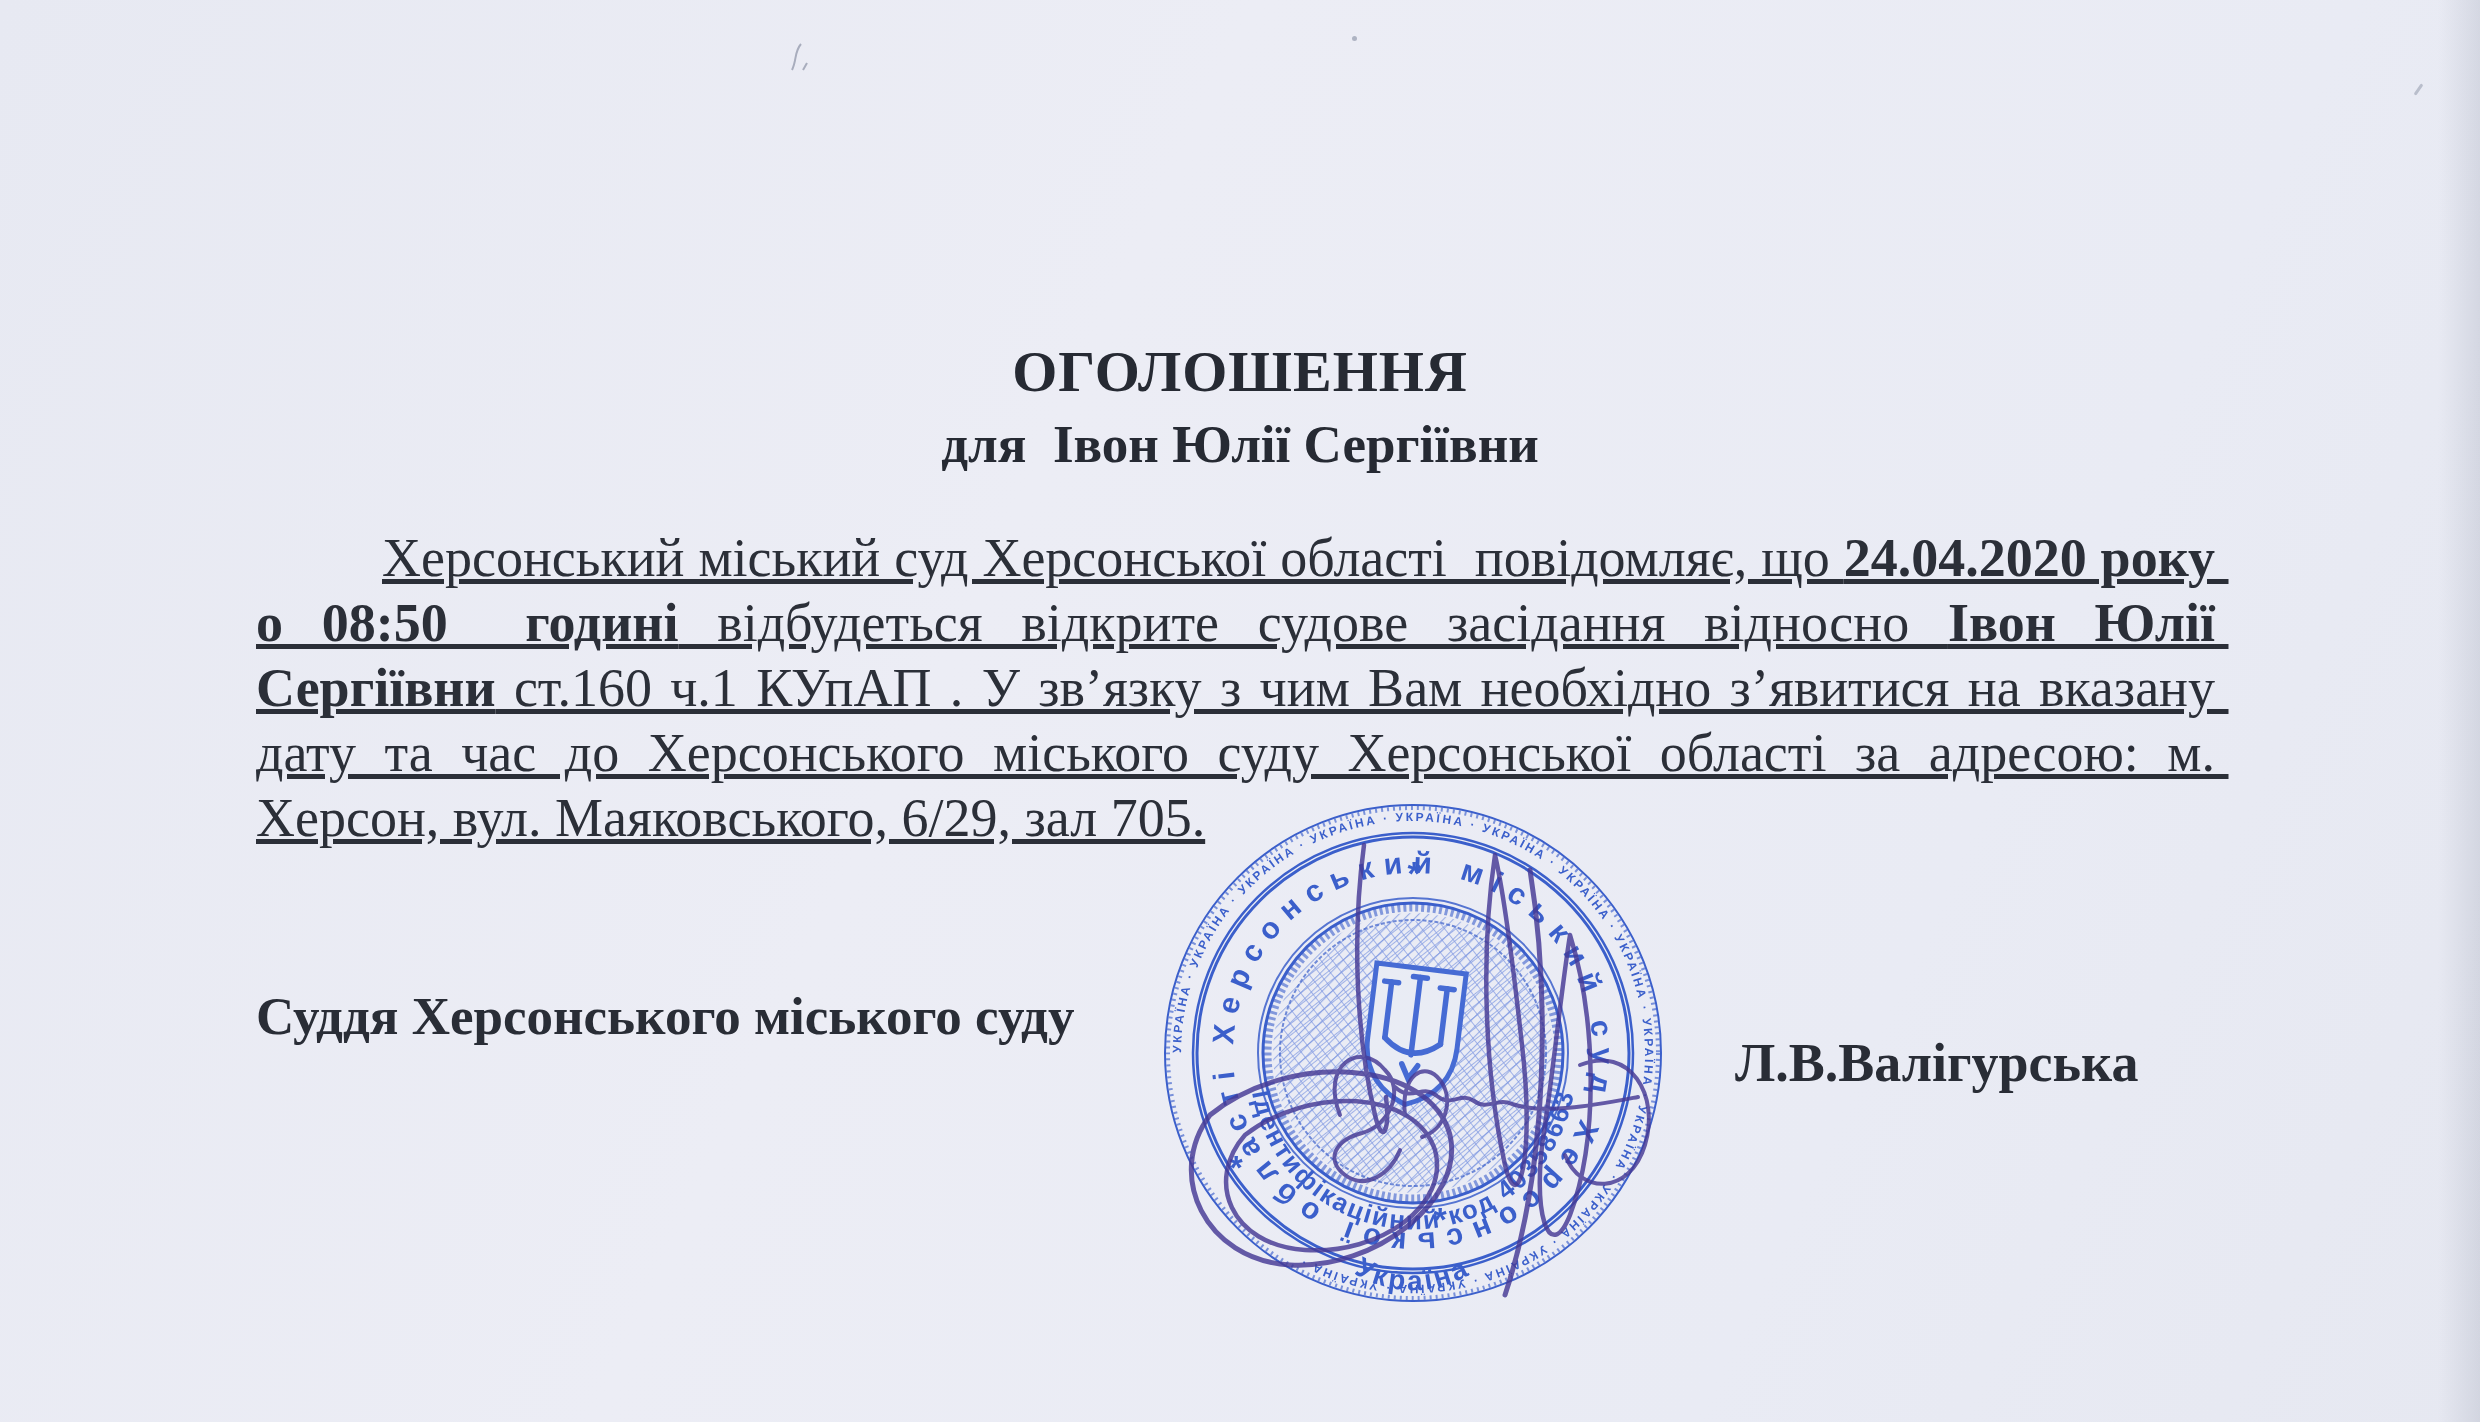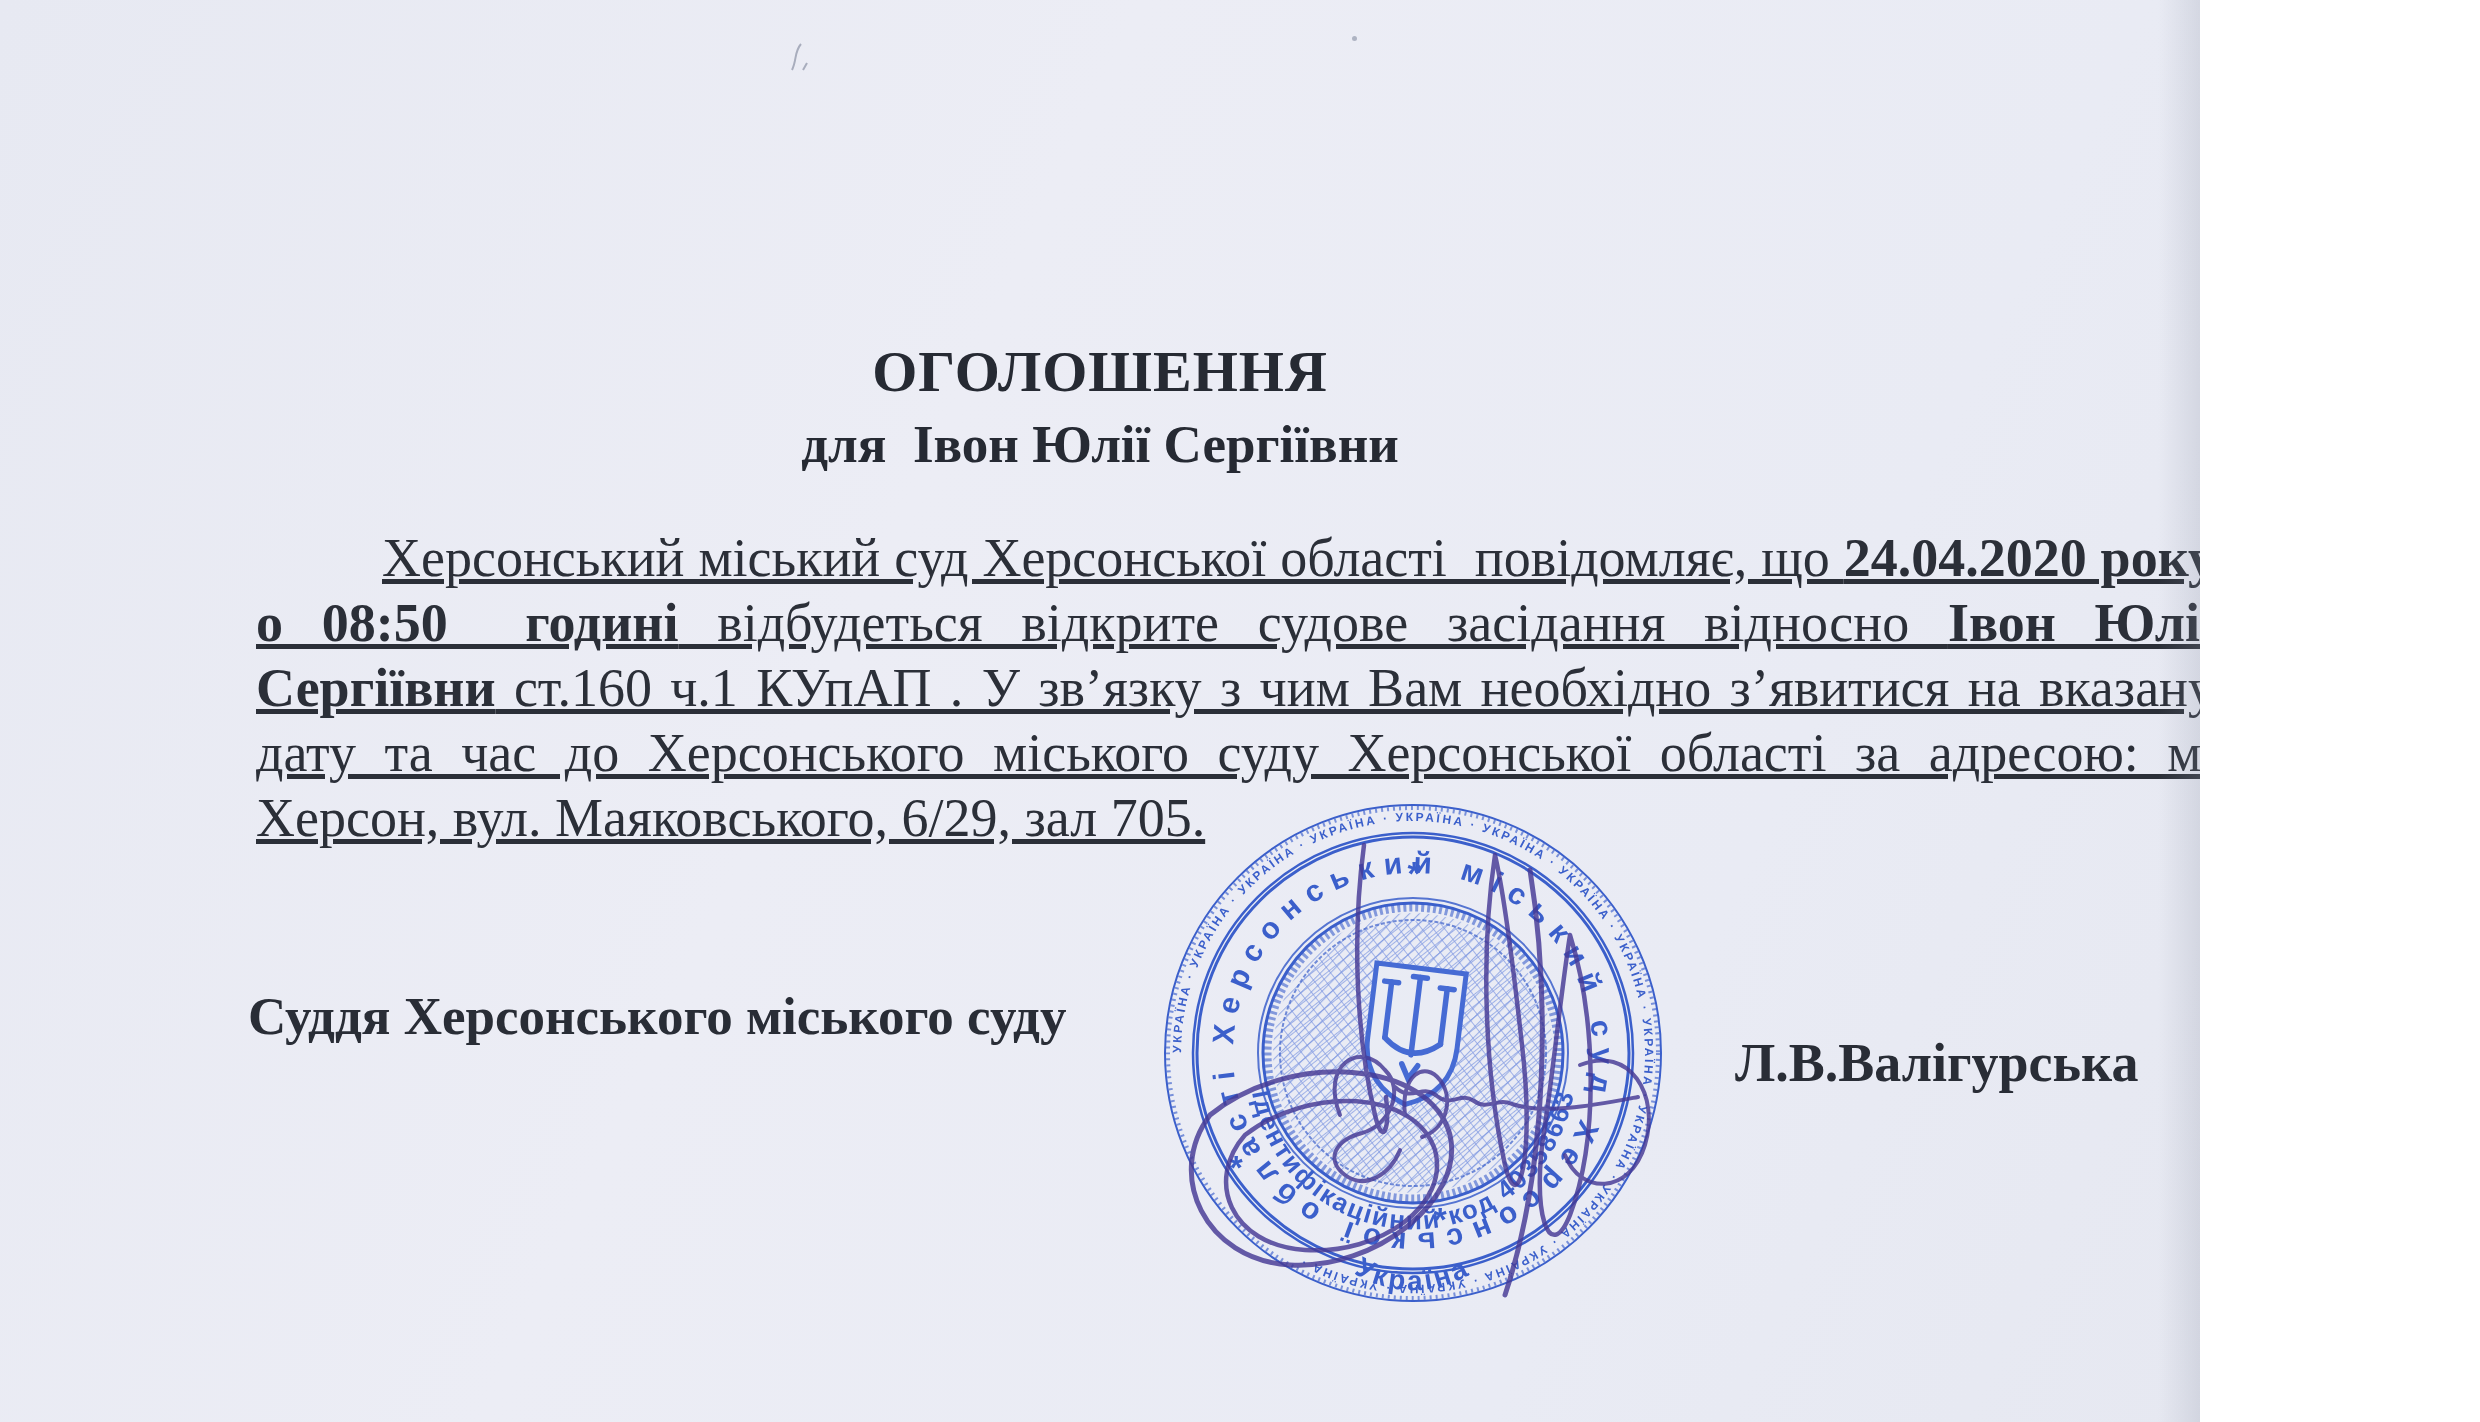--- a/index.html
+++ b/index.html
@@ -1,38 +1,38 @@
 <!DOCTYPE html>
 <html><head>
 <meta charset="utf-8">
 <style>
   html,body{margin:0;padding:0;}
   .page{
-    position:relative; width:2200px; height:1422px; overflow:hidden;
+    position:relative; width:2480px; height:1422px; overflow:hidden;
     background:linear-gradient(115deg,#e7e9f2 0%, #ecedf5 40%, #e9ebf4 75%, #e6e8f1 100%);
     font-family:"Liberation Serif", serif;
     color:#2b2f38;
   }
   .edge-shade{position:absolute; right:0; top:0; bottom:0; width:42px;
     background:linear-gradient(to right, rgba(140,146,165,0), rgba(140,146,165,.22));}
   .doc-title{
     position:absolute; left:0; right:0; top:338px; text-align:center;
     font-size:58px; font-weight:bold; letter-spacing:1px; color:#262a33;
   }
   .doc-subtitle{
     position:absolute; left:0; right:0; top:414px; text-align:center;
     font-size:53px; font-weight:bold; white-space:pre; color:#262a33;
   }
   .doc-body{
     position:absolute; left:256px; top:526px; width:1959px;
     font-size:54px; line-height:65px; text-align:justify;
     text-indent:126px; white-space:pre-wrap; margin:0; color:#2b2f38;text-decoration:underline;
   }
   .doc-body .b{font-weight:bold;}
-  .sig-line1{position:absolute; left:248px; top:986px; font-size:53px; font-weight:bold; color:#292d36;}
+  .sig-line1{position:absolute; left:256px; top:986px; font-size:53px; font-weight:bold; color:#292d36;}
   .sig-line2{position:absolute; left:256px; top:1072px; font-size:53px; font-weight:bold; color:#292d36;}
   .sig-name{position:absolute; left:1735px; top:1032px; font-size:54px; font-weight:bold; color:#292d36;}
   .stamp-svg{position:absolute; left:1163px; top:803px; width:500px; height:500px;}
   .pen-svg{position:absolute; left:1150px; top:815px; width:540px; height:520px;}
   .stamp-ink{opacity:.93;}
   .stamp-ring-text{font-family:"Liberation Sans", sans-serif; font-weight:bold; font-size:30px; fill:#2e55c8;}
   .stamp-kod-text{font-family:"Liberation Sans", sans-serif; font-weight:bold; font-size:26px; fill:#2e55c8; letter-spacing:2px;}
   .stamp-country-text{font-family:"Liberation Sans", sans-serif; font-weight:bold; font-size:28px; fill:#2e55c8; letter-spacing:3px;}
   .stamp-micro-text{font-family:"Liberation Sans", sans-serif; font-weight:bold; font-size:12px; fill:#2e55c8; letter-spacing:2.5px;}
   .stamp-star{font-family:"Liberation Sans", sans-serif; font-weight:bold; font-size:34px; fill:#2e55c8;}

